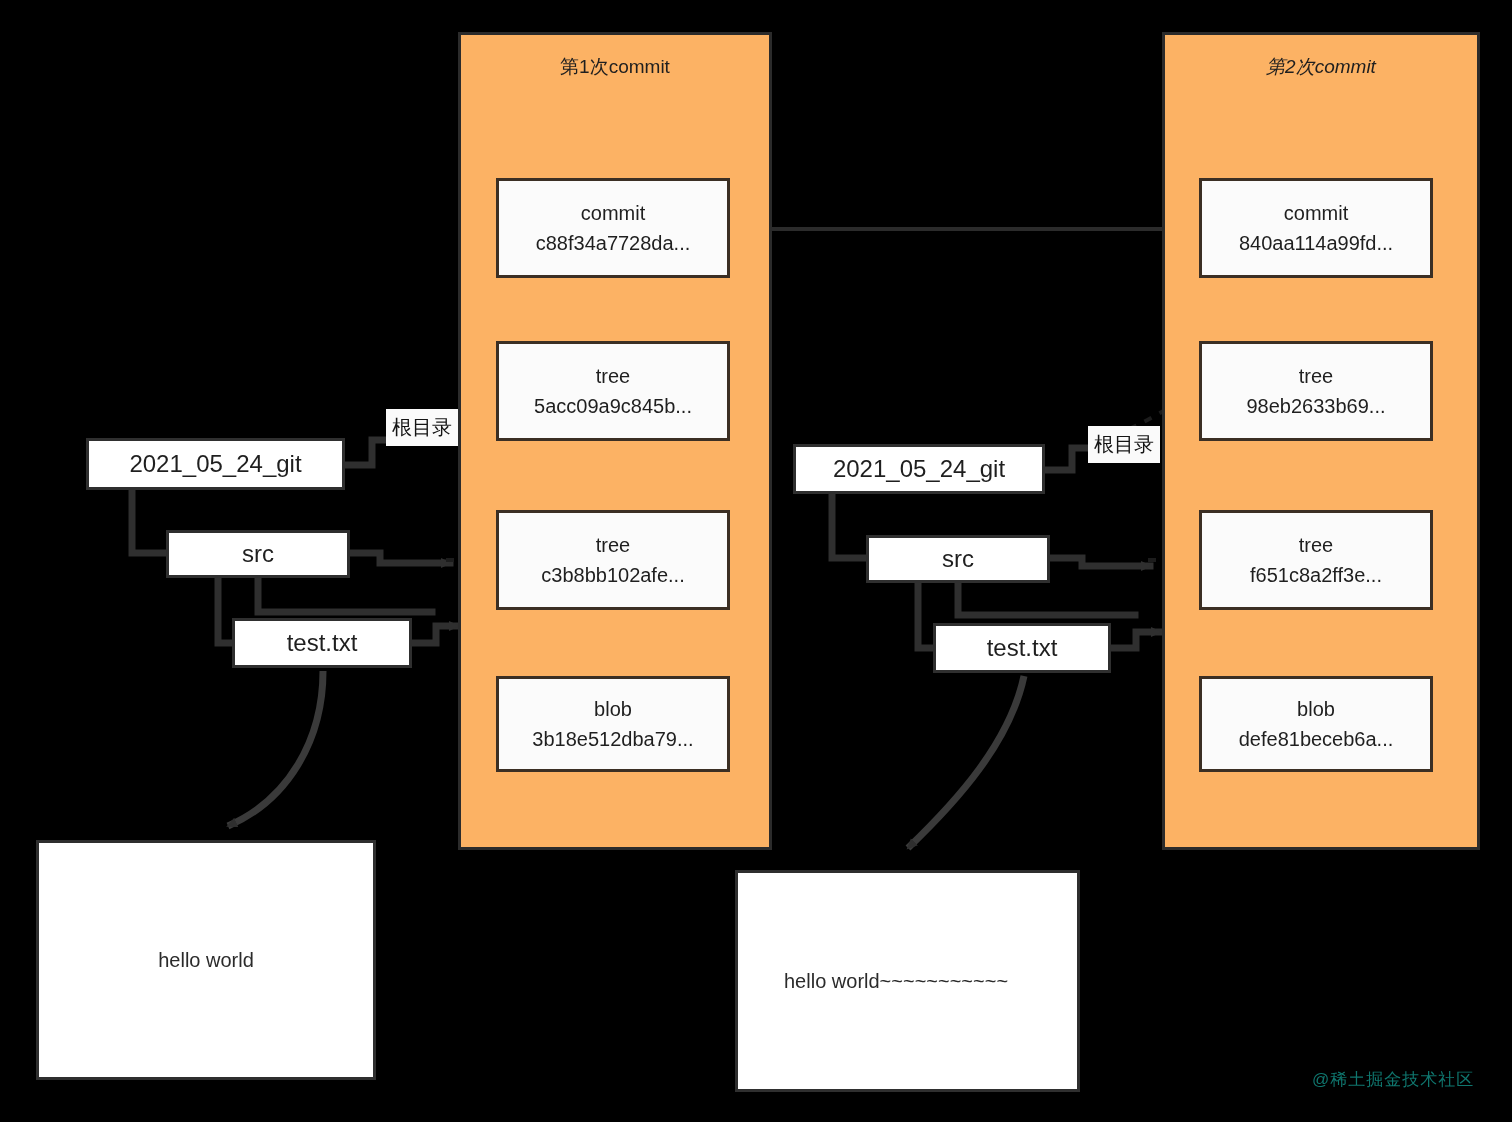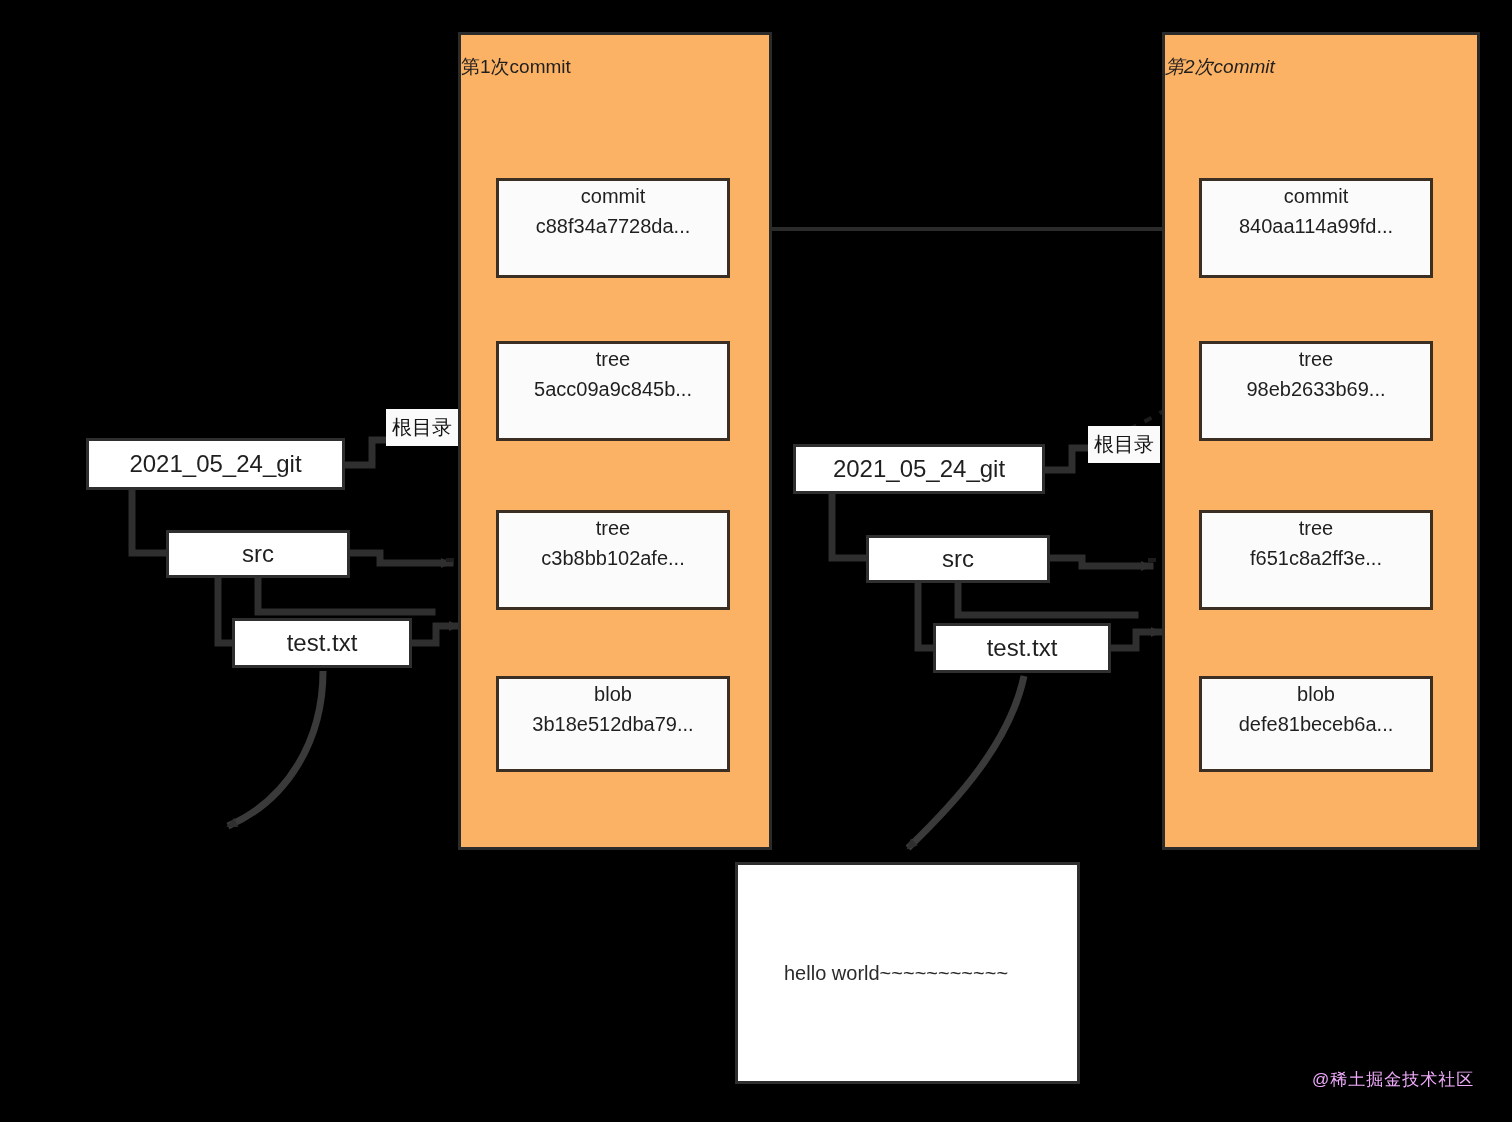--- a/index.html
+++ b/index.html
@@ -30,33 +30,34 @@
   }
   .panel {
     position: absolute;
     background: #fcb264;
     border: 3px solid #2b2b2b;
     box-sizing: border-box;
   }
   .panel-title {
     position: absolute;
     width: 100%;
+    text-align: center;
     color: #1f1f1f;
     font-size: 19px;
     line-height: 24px;
   }
   .node {
     position: absolute;
     background: #fbfbfb;
     border: 3px solid #3b2f24;
     box-sizing: border-box;
     display: flex;
     flex-direction: column;
     align-items: center;
-    justify-content: flex-start;
+    justify-content: center;
     color: #1f1f1f;
     font-size: 20px;
     line-height: 30px;
     text-align: center;
   }
   .node .ln { display: block; white-space: nowrap; }
   .filebox {
     position: absolute;
     background: #ffffff;
     border: 3px solid #2f2f2f;
@@ -76,35 +77,36 @@
     display: flex;
     align-items: center;
     justify-content: center;
     color: #2b2b2b;
     font-size: 20px;
     text-align: center;
   }
   .contentbox.left-text {
     justify-content: flex-start;
     padding-left: 46px;
+    margin-top: 8px;
   }
   .tag {
     position: absolute;
     background: #fafafa;
     color: #151515;
     font-size: 20px;
     line-height: 26px;
     padding: 5px 2px 6px 2px;
     white-space: nowrap;
     box-sizing: border-box;
     text-align: center;
   }
   .watermark {
     position: absolute;
-    color: #f0abfc;
+    color: #0f766e;
     font-size: 17px;
     letter-spacing: 1px;
     white-space: nowrap;
   }
 </style>
 </head>
 <body>
 
 <div id="stage">
 
@@ -212,20 +214,23 @@
     <span>src</span>
   </div>
   <div class="filebox" style="left:232px; top:618px; width:180px; height:50px;">
     <span>test.txt</span>
   </div>
 
   <div class="tag" style="left:386px; top:409px; width:72px;">
     <span>根目录</span>
   </div>
 
+  <div class="contentbox" style="left:36px; top:840px; width:340px; height:240px;">
+    <span>hello world</span>
+  </div>
 
   <div class="panel" style="left:1162px; top:32px; width:318px; height:818px;">
     <div class="panel-title" style="top:20px;font-style:italic;">第2次commit</div>
   </div>
 
   <div class="node" style="left:1199px; top:178px; width:234px; height:100px;">
     <span class="ln">commit</span>
     <span class="ln">840aa114a99fd...</span>
   </div>
 

